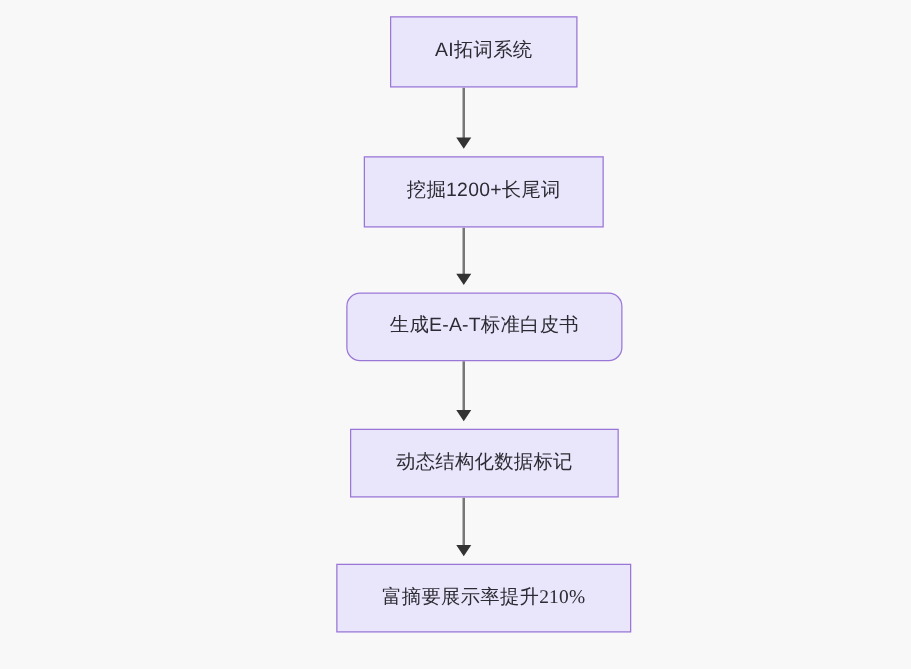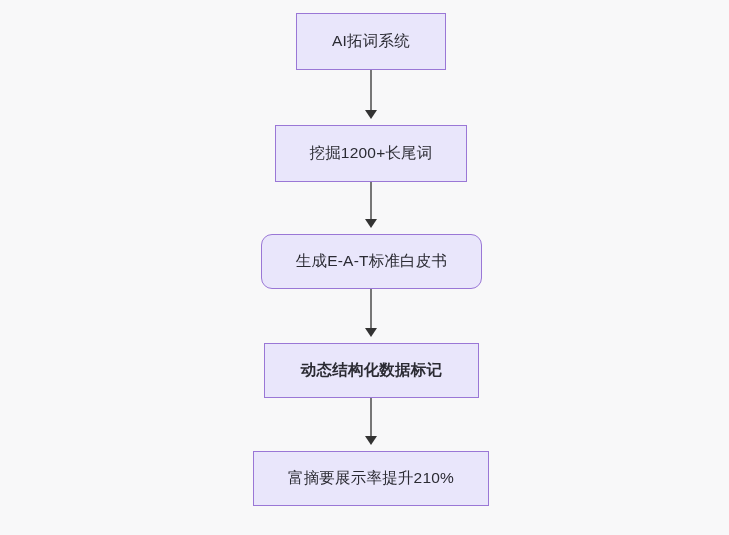--- a/index.html
+++ b/index.html
@@ -24,20 +24,21 @@
     background: #e9e6fb;
     border: 1.6px solid #9a77d6;
     display: flex;
     align-items: center;
     justify-content: center;
     color: #2b2b33;
     font-size: 15.5px;
     line-height: 1.2;
     letter-spacing: 0.2px;
     white-space: nowrap;
+    margin-left: 16px;
   }
   .node-label {
     display: block;
   }
   .edge {
     position: absolute;
     width: 2px;
     background: #777777;
   }
   .arrowhead {
@@ -71,21 +72,21 @@
   </div>
 
   <div class="node" style="left:275px; top:125px; width:192px; height:57px;text-align:center;">
     <span class="node-label">挖掘1200+长尾词</span>
   </div>
 
   <div class="node" style="left:261px; top:234px; width:221px; height:55px;border-radius:11px;">
     <span class="node-label">生成E-A-T标准白皮书</span>
   </div>
 
-  <div class="node" style="left:264px; top:343px; width:215px; height:55px;font-weight:bold;">
+  <div class="node" style="left:264px; top:343px; width:215px; height:55px;">
     <span class="node-label">动态结构化数据标记</span>
   </div>
 
-  <div class="node" style="left:253px; top:451px; width:236px; height:55px;">
+  <div class="node" style="left:253px; top:451px; width:236px; height:55px;font-family:Liberation Serif, serif;">
     <span class="node-label">富摘要展示率提升210%</span>
   </div>
 
 </div>
 
 </body></html>

